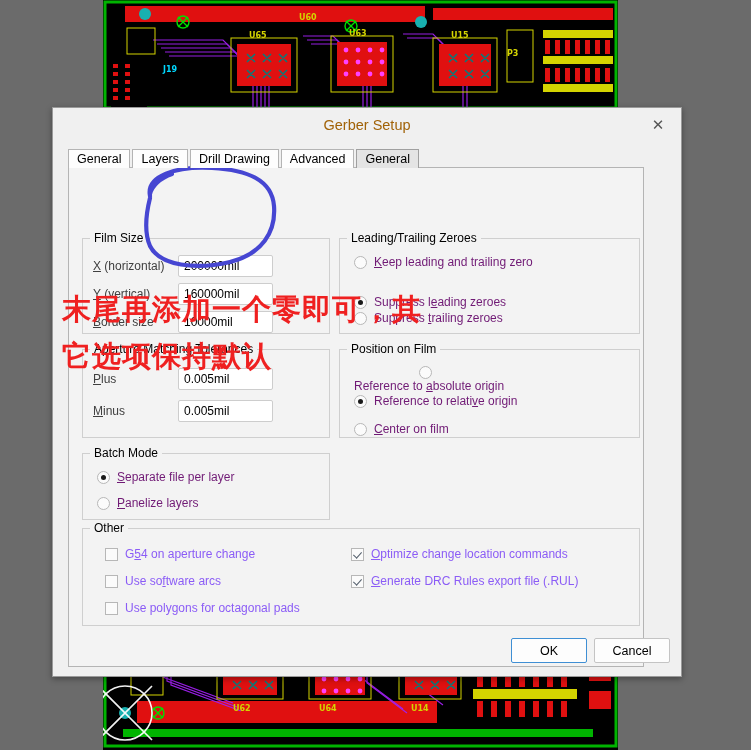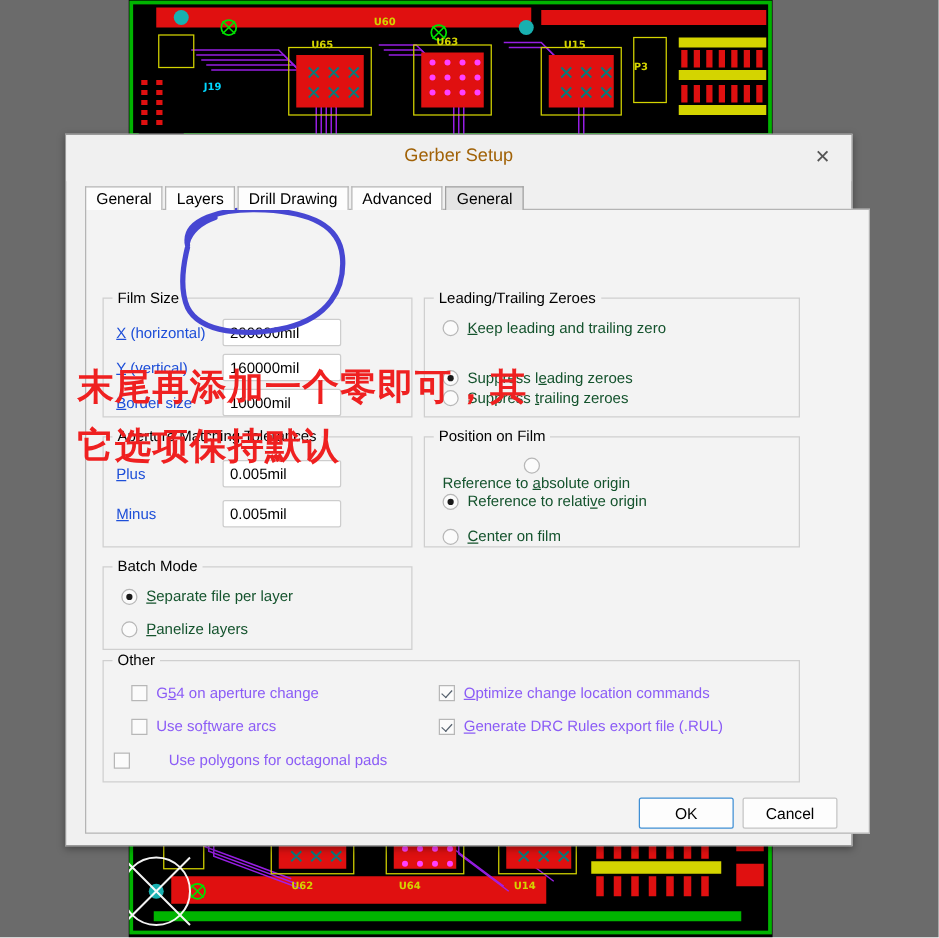--- a/index.html
+++ b/index.html
@@ -83,21 +83,21 @@
   }
   .tab.active {
     background: #e4e4e4;
     border-color: #a0a0a0;
     font-weight: normal;
   }
 
   #tabpanel {
     position: absolute;
     left: 15px; top: 59px;
-    width: 628px; height: 500px;
+    width: 576px; height: 500px;
     background: #f3f3f3;
     border: 1px solid #b4b4b4;
   }
 
   
   .group {
     position: absolute;
     border: 1px solid #cfcfcf;
     background: transparent;
   }
@@ -122,21 +122,21 @@
   
   .field-row {
     position: absolute;
     left: 10px;
     height: 22px;
     display: flex; align-items: center;
   }
   .field-label {
     width: 85px;
     font-size: 12px;
-    color: #1d4ed8;
+    color: #404040;
     white-space: nowrap;
   }
   .field-label u { text-decoration: underline; }
   .text-input {
     width: 95px; height: 22px;
     padding: 0 5px;
     font-size: 12px;
     font-family: "Liberation Sans", sans-serif;
     color: #000;
     background: #fff;
@@ -163,21 +163,21 @@
     flex: 0 0 auto;
   }
   .radio-row.checked .radio-mark::after {
     content: "";
     position: absolute;
     left: 3px; top: 3px;
     width: 5px; height: 5px;
     border-radius: 50%;
     background: #1a1a1a;
   }
-  .radio-label { font-size: 12px; color: #14532d; }
+  .radio-label { font-size: 12px; color: #701a75; }
   .radio-label u { text-decoration: underline; }
 
   
   .check-row {
     position: absolute;
     display: flex; align-items: center;
     cursor: default;
     white-space: nowrap;
   }
   .check-mark {
@@ -547,21 +547,21 @@
         <div class="legend">Other</div>
 
         <div class="check-row" style="left:22px; top:18px;">
           <span class="check-mark"></span>
           <span class="check-label">G<u>5</u>4 on aperture change</span>
         </div>
         <div class="check-row" style="left:22px; top:45px;">
           <span class="check-mark"></span>
           <span class="check-label">Use so<u>f</u>tware arcs</span>
         </div>
-        <div class="check-row" style="left:8px; top:72px;gap:24px;">
+        <div class="check-row" style="left:22px; top:72px;">
           <span class="check-mark"></span>
           <span class="check-label">Use polygons for octagonal pads</span>
         </div>
 
         <div class="check-row checked" style="left:268px; top:18px;">
           <span class="check-mark"></span>
           <span class="check-label"><u>O</u>ptimize change location commands</span>
         </div>
         <div class="check-row checked" style="left:268px; top:45px;">
           <span class="check-mark"></span>

